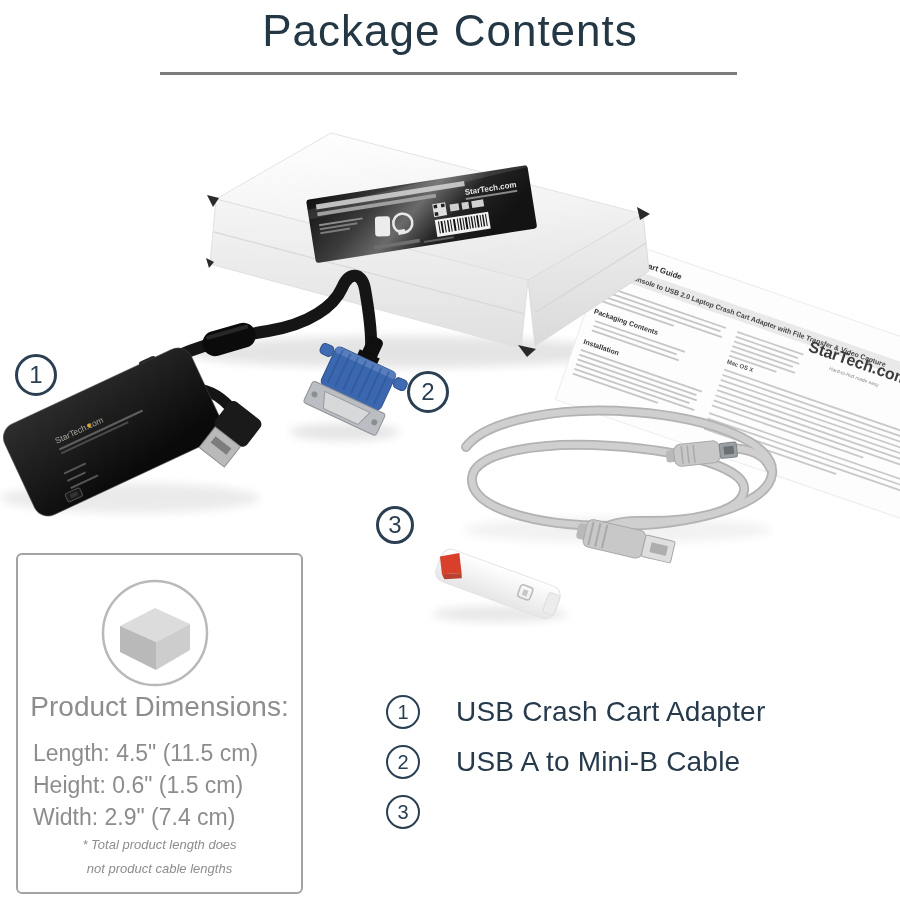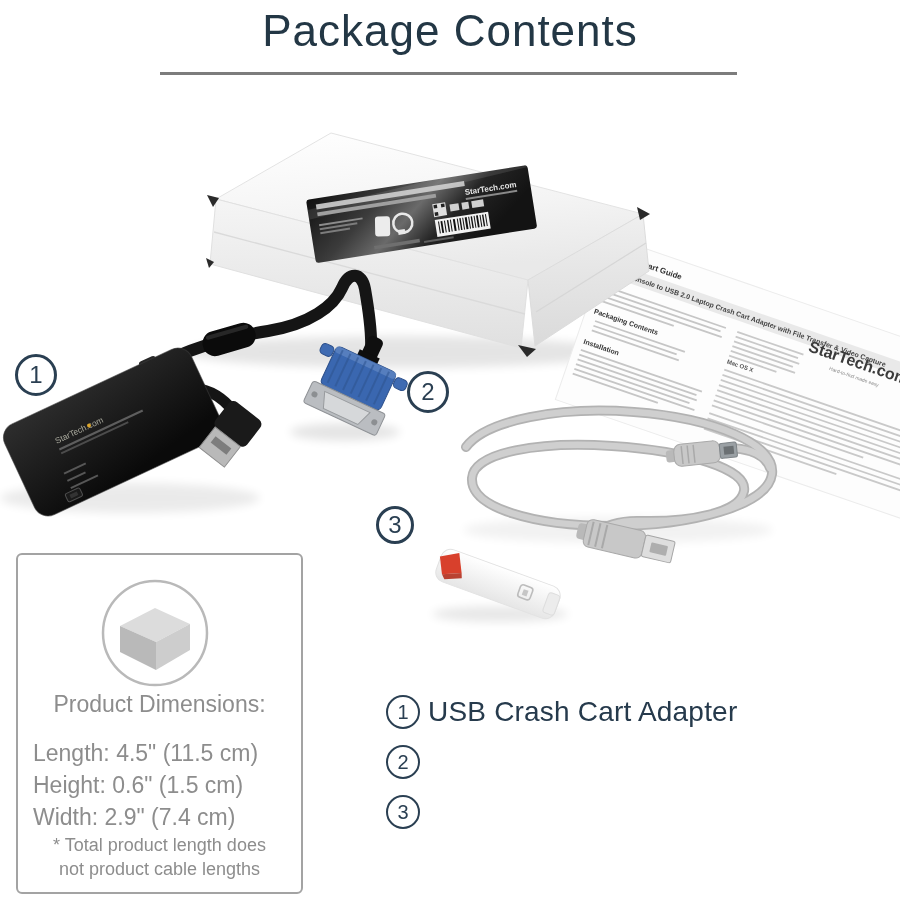--- a/index.html
+++ b/index.html
@@ -24,30 +24,30 @@
   .m1{left:15px;top:354px;width:42px;height:42px;}
   .m2{left:407px;top:371px;width:42px;height:42px;}
   .m3{left:376px;top:506px;width:38px;height:38px;}
 
   .legend{position:absolute;left:386px;top:695px;}
   .legend-row{display:flex;align-items:center;margin-bottom:16px;}
   .legend-circle{
     box-sizing:border-box;width:34px;height:34px;border:2.5px solid #2a3f52;border-radius:50%;
     display:flex;align-items:center;justify-content:center;font-size:20px;color:#2a3f52;flex:0 0 auto;
   }
-  .legend-label{margin-left:8px;font-size:28px;color:#263a4c;letter-spacing:.2px;white-space:nowrap;}
+  .legend-label{margin-left:36px;font-size:28px;color:#263a4c;letter-spacing:.2px;white-space:nowrap;}
 
   .dim-panel{
     position:absolute;left:16px;top:553px;width:287px;height:341px;box-sizing:border-box;
     border:2px solid #a3a3a3;border-radius:6px;background:#ffffff;color:#8d8d8d;
   }
   .dim-icon{position:absolute;left:82px;top:23px;width:110px;height:110px;}
-  .dim-heading{position:absolute;left:0;top:136px;width:100%;text-align:center;font-size:23px;}
+  .dim-heading{position:absolute;left:0;top:136px;width:100%;text-align:center;font-size:28px;}
   .dim-lines{position:absolute;left:15px;top:182px;font-size:23px;line-height:32px;}
-  .dim-note{position:absolute;left:0;top:278px;width:100%;text-align:center;font-size:18px;line-height:24px;}
+  .dim-note{position:absolute;left:0;top:278px;width:100%;text-align:center;font-size:13px;line-height:24px;font-style:italic;}
 </style>
 </head>
 <body>
 
 <div class="stage">
 
   <h1 class="page-title">Package Contents</h1>
   <div class="title-rule"></div>
 
   <svg class="scene" viewBox="0 0 900 900" width="900" height="900">
@@ -341,19 +341,20 @@
     </div>
   </div>
 
   <div class="legend">
     <div class="legend-row">
       <div class="legend-circle">1</div>
       <div class="legend-label">USB Crash Cart Adapter</div>
     </div>
     <div class="legend-row">
       <div class="legend-circle">2</div>
+      <div class="legend-label">USB A to Mini-B Cable</div>
     </div>
     <div class="legend-row">
       <div class="legend-circle">3</div>
     </div>
   </div>
 
 </div>
 
 </body></html>

